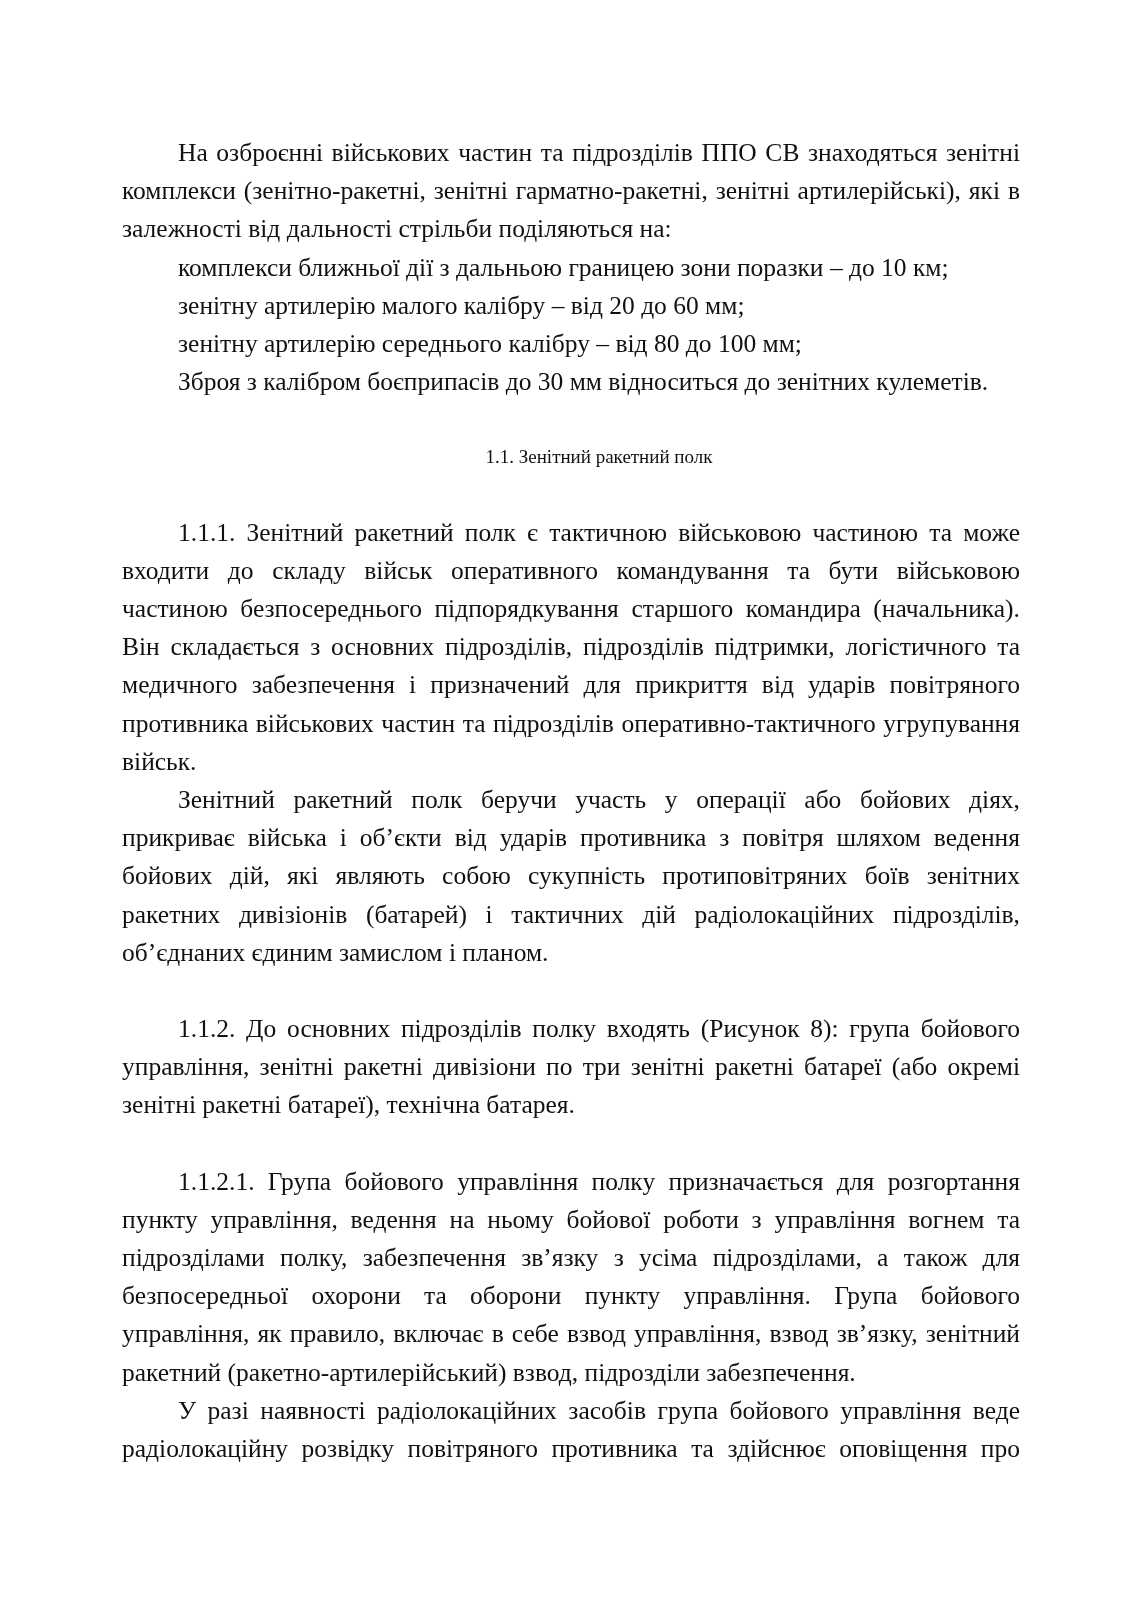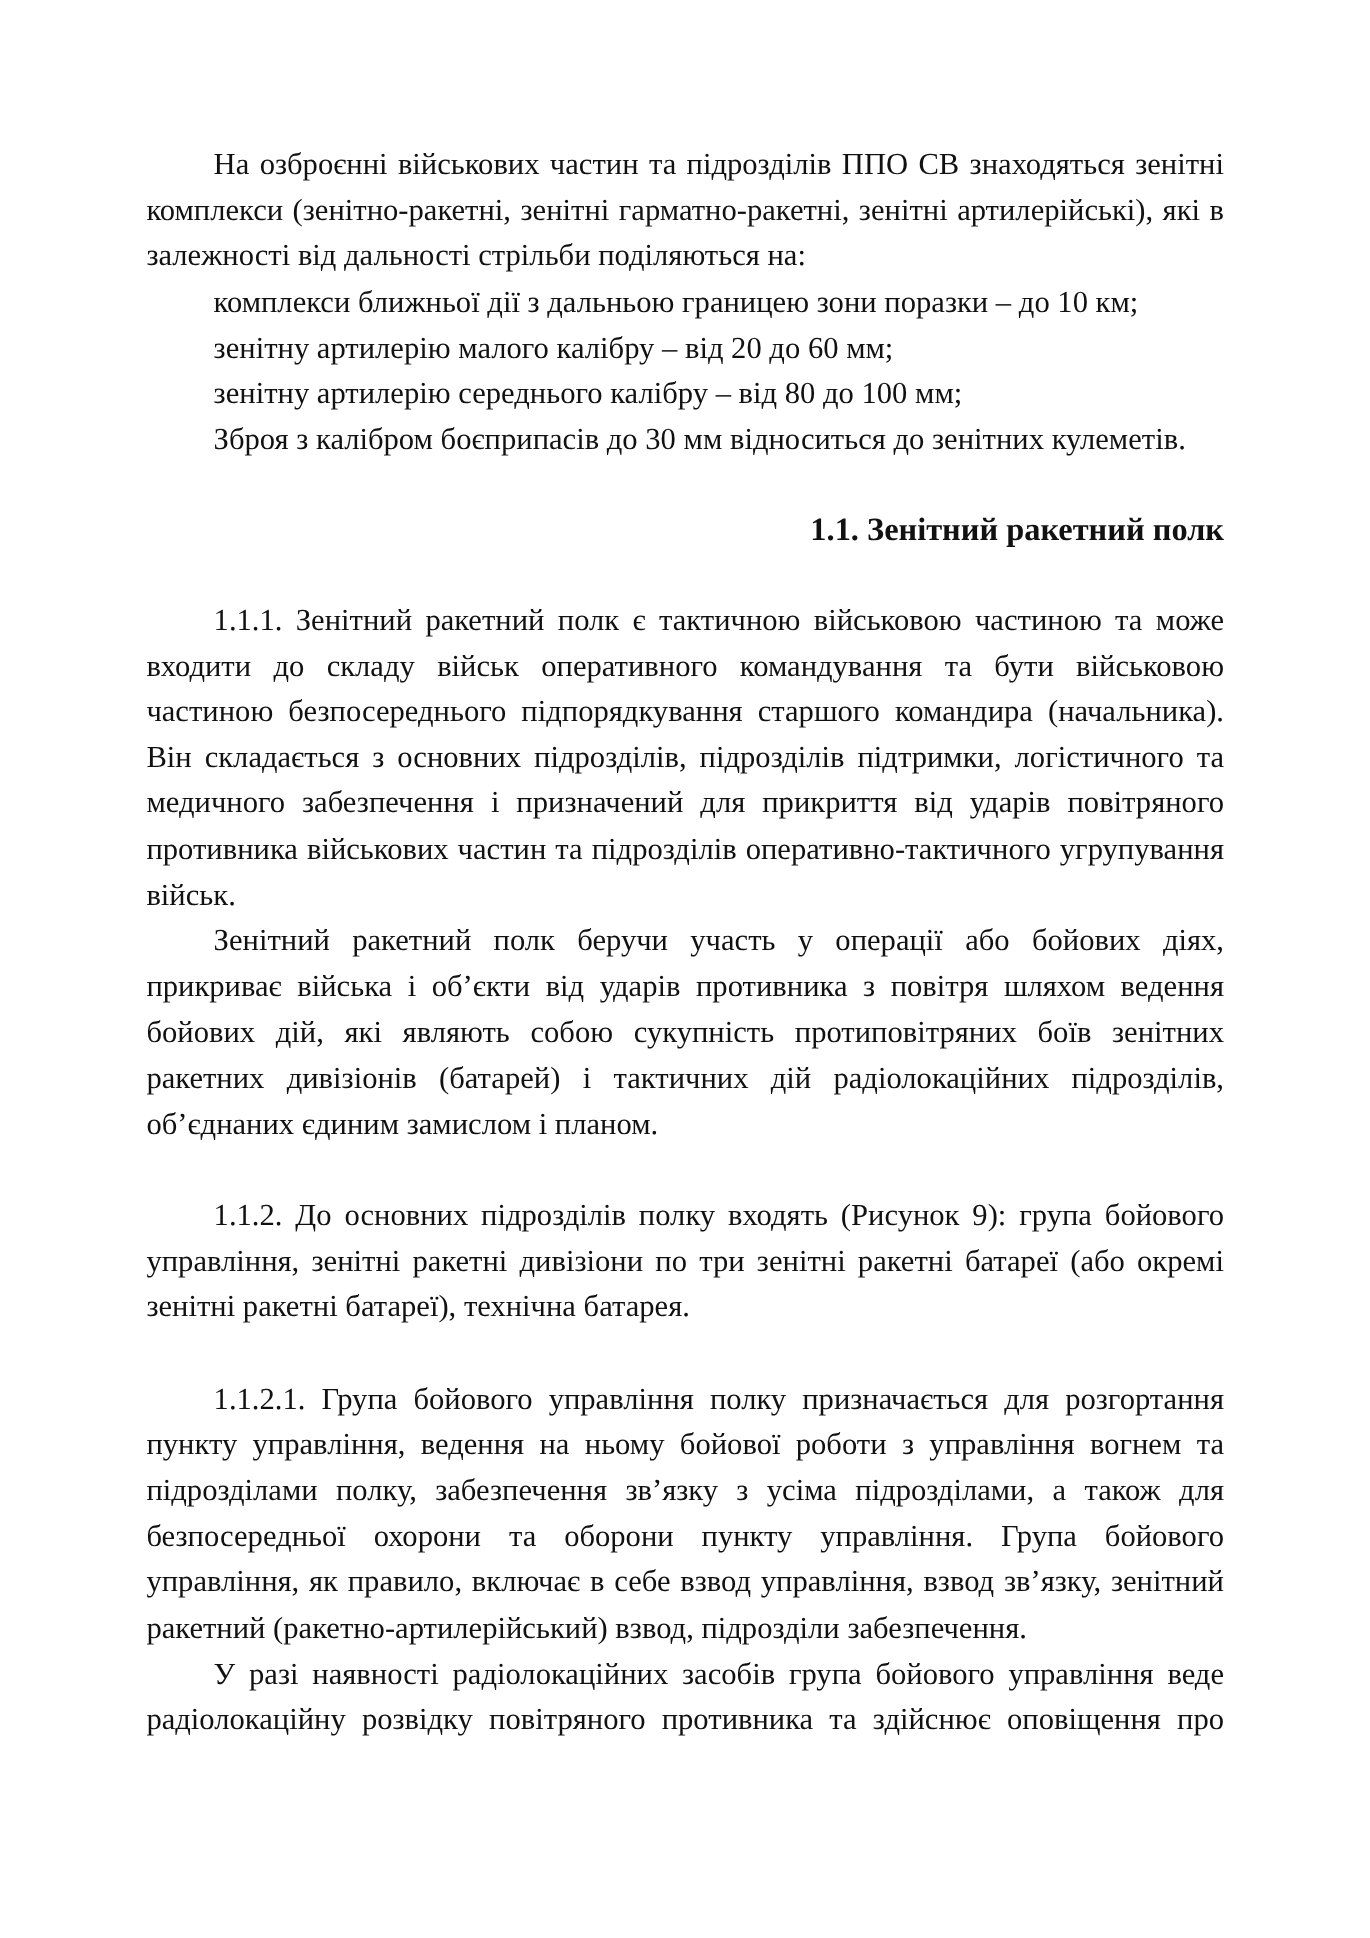--- a/index.html
+++ b/index.html
@@ -9,21 +9,21 @@
     background: #ffffff;
   }
   body {
     font-family: "Liberation Serif", "DejaVu Serif", serif;
     color: #111111;
   }
   .page {
     position: relative;
     width: 1142px;
     height: 1453px;
-    margin: 0 auto;
+    margin: 16px auto;
     background: #ffffff;
     box-sizing: border-box;
     overflow: hidden;
   }
   .content {
     position: absolute;
     left: 122px;
     top: 118px;
     width: 898px;
     font-size: 25.5px;
@@ -36,24 +36,24 @@
   p {
     margin: 0;
     text-align: justify;
   }
   p.indent {
     text-indent: 56px;
   }
   
   .section-heading {
     margin: 0;
-    font-weight: bold;
+    font-weight: normal;
     text-indent: 56px;
-    text-align: right;
-    font-size: 27px;
+    text-align: center;
+    font-size: 19px;
     line-height: 38.2px;
   }
   .gap-small { height: 38px; }
   .gap-heading-top { height: 37px; }
   .gap-heading-bottom { height: 37px; }
   .page-number {
     position: absolute;
     left: 0;
     right: 0;
     top: 1482px;
@@ -80,21 +80,21 @@
 
     <h2 class="section-heading">1.1. Зенітний ракетний полк</h2>
 
     <div class="gap-heading-bottom"></div>
 
     <p class="indent">1.1.1. Зенітний ракетний полк є тактичною військовою частиною та може входити до складу військ оперативного командування та бути військовою частиною безпосереднього підпорядкування старшого командира (начальника). Він складається з основних підрозділів, підрозділів підтримки, логістичного та медичного забезпечення і призначений для прикриття від ударів повітряного противника військових частин та підрозділів оперативно-тактичного угрупування військ.</p>
     <p class="indent">Зенітний ракетний полк беручи участь у операції або бойових діях, прикриває війська і об’єкти від ударів противника з повітря шляхом ведення бойових дій, які являють собою сукупність протиповітряних боїв зенітних ракетних дивізіонів (батарей) і тактичних дій радіолокаційних підрозділів, об’єднаних єдиним замислом і планом.</p>
 
     <div class="gap-small"></div>
 
-    <p class="indent">1.1.2. До основних підрозділів полку входять (Рисунок 9): група бойового управління, зенітні ракетні дивізіони по три зенітні ракетні батареї (або окремі зенітні ракетні батареї), технічна батарея.</p>
+    <p class="indent">1.1.2. До основних підрозділів полку входять (Рисунок 8): група бойового управління, зенітні ракетні дивізіони по три зенітні ракетні батареї (або окремі зенітні ракетні батареї), технічна батарея.</p>
 
     <div class="gap-small"></div>
 
     <p class="indent">1.1.2.1. Група бойового управління полку призначається для розгортання пункту управління, ведення на ньому бойової роботи з управління вогнем та підрозділами полку, забезпечення зв’язку з усіма підрозділами, а також для безпосередньої охорони та оборони пункту управління. Група бойового управління, як правило, включає в себе взвод управління, взвод зв’язку, зенітний ракетний (ракетно-артилерійський) взвод, підрозділи забезпечення.</p>
     <p class="indent">У разі наявності радіолокаційних засобів група бойового управління веде радіолокаційну розвідку повітряного противника та здійснює оповіщення про нього підрозділів полку.</p>
 
   </div>
 
   <div class="page-number">11</div>
 

